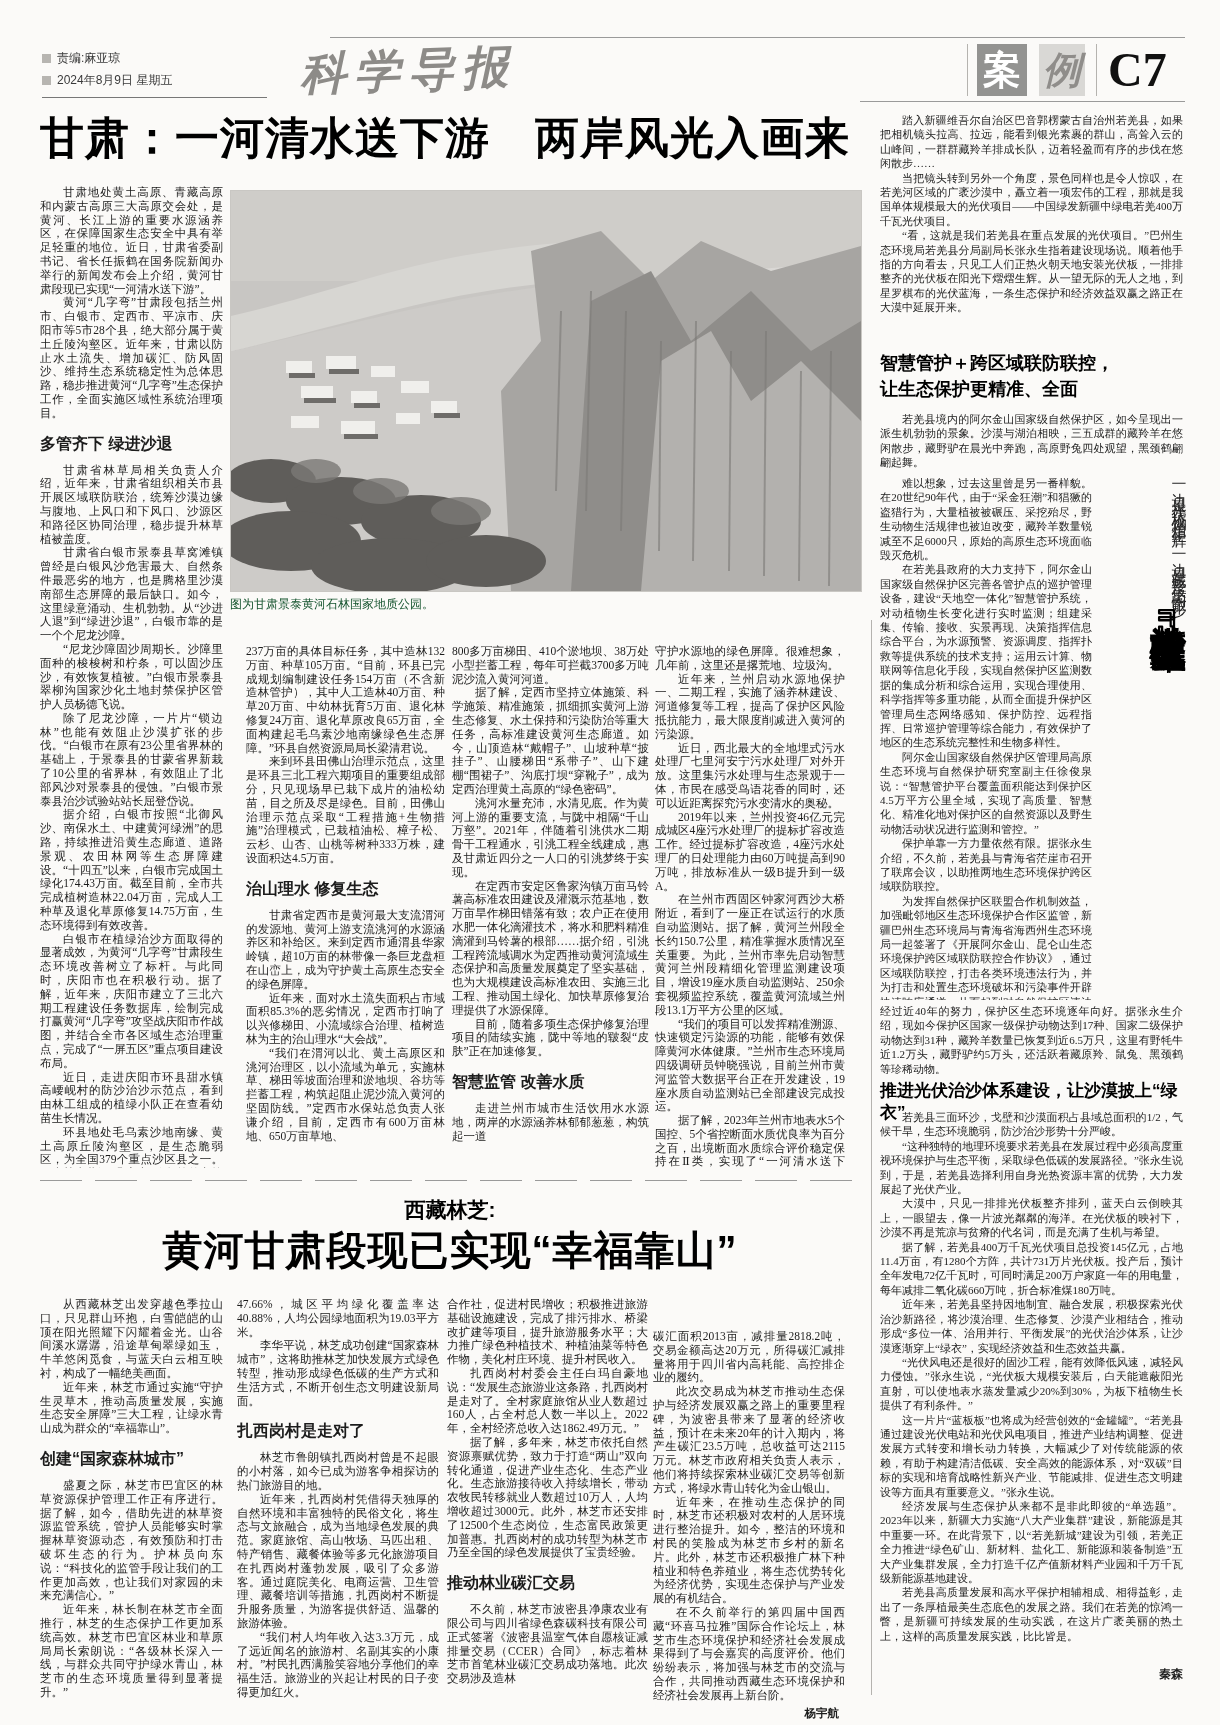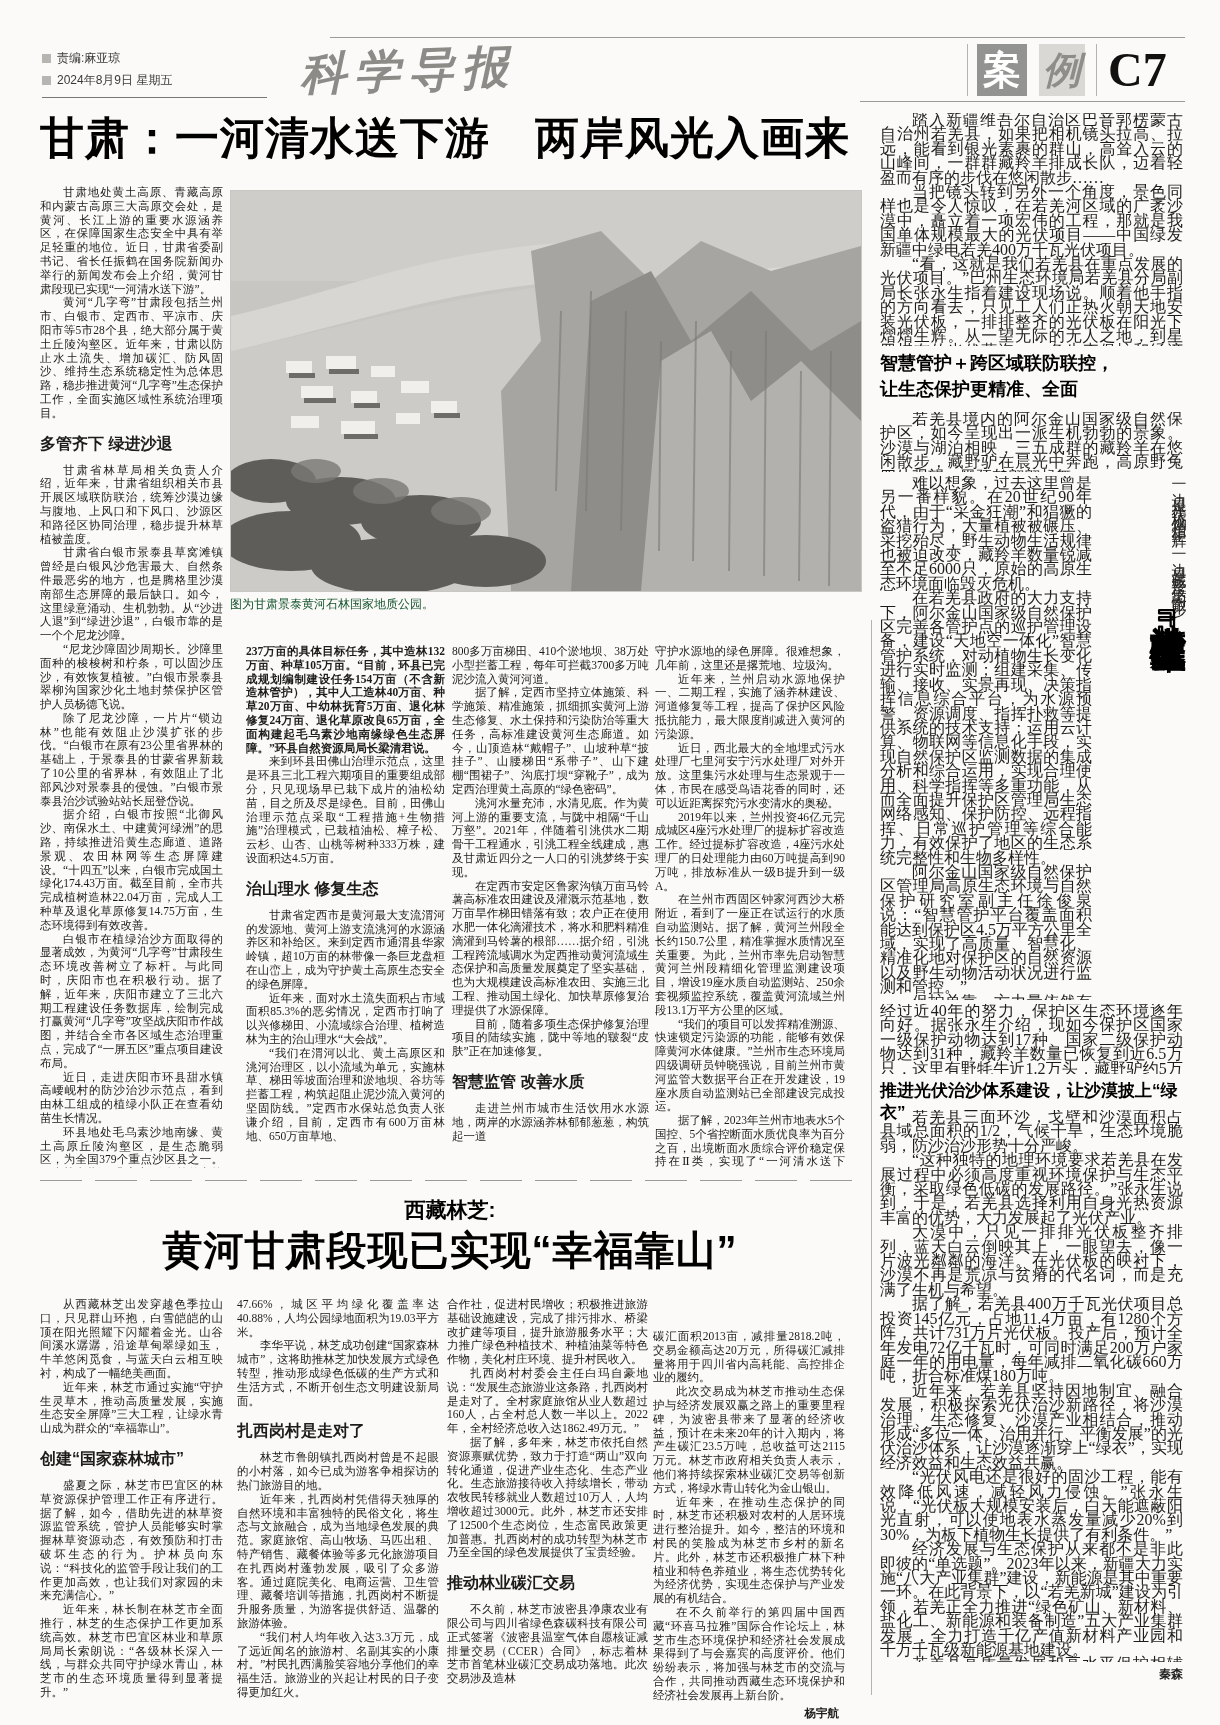--- a/index.html
+++ b/index.html
@@ -18,21 +18,21 @@
   .badge{position:absolute;width:50px;height:52px;text-align:center;
          font:bold 38px/52px "Liberation Serif",serif;}
   .badge-dark{background:#939391;color:#ffffff;}
   .badge-light{background:#d9d8d5;color:#8f8d8a;font-style:italic;}
   .pageno{font:bold 48px/52px "Liberation Serif",serif;color:#111;}
   
   .headline1{font:900 44px/52px "Liberation Sans",sans-serif;color:#000;letter-spacing:1px;white-space:nowrap;}
   .headline2{font:900 40px/48px "Liberation Sans",sans-serif;color:#000;text-align:center;letter-spacing:1px;}
   .kicker2{font:bold 21px/24px "Liberation Sans",sans-serif;color:#000;text-align:center;}
   .col{position:absolute;overflow:hidden;font-size:11.5px;line-height:13.8px;text-align:justify;}
-  .rcol{position:absolute;overflow:hidden;font-size:16px;line-height:14.4px;text-align:justify;}
+  .rcol{position:absolute;overflow:hidden;font-size:11px;line-height:14.4px;text-align:justify;}
   .p{margin:0;text-indent:2em;}
   .sub{font:bold 16px/20px "Liberation Sans",sans-serif;text-indent:0;margin:13px 0 10px 0;text-align:left;}
   .rsub{font:bold 18px/26px "Liberation Sans",sans-serif;color:#000;}
   .rsub2{font:bold 17px/22px "Liberation Sans",sans-serif;color:#000;}
   .byline{margin:4px 6px 0 0;text-indent:0;text-align:right;font-weight:bold;}
   .caption{position:absolute;font-size:12px;text-align:left;color:#14532d;}
   
   .vwrap{position:absolute;writing-mode:vertical-rl;display:flex;}
   .vkick{font:15px/1 "Liberation Serif",serif;color:#222;letter-spacing:5px;padding-left:10px;margin-top:4px;}
   .vhead{font:bold 36px/1 "Liberation Serif",serif;color:#000;letter-spacing:1px;}
@@ -133,21 +133,21 @@
     <p class="p">“尼龙沙障固沙周期长。沙障里面种的梭梭树和柠条，可以固沙压沙，有效恢复植被。”白银市景泰县翠柳沟国家沙化土地封禁保护区管护人员杨德飞说。</p>
     <p class="p">除了尼龙沙障，一片片“锁边林”也能有效阻止沙漠扩张的步伐。“白银市在原有23公里省界林的基础上，于景泰县的甘蒙省界新栽了10公里的省界林，有效阻止了北部风沙对景泰县的侵蚀。”白银市景泰县治沙试验站站长屈登岱说。</p>
     <p class="p">据介绍，白银市按照“北御风沙、南保水土、中建黄河绿洲”的思路，持续推进沿黄生态廊道、道路景观、农田林网等生态屏障建设。“十四五”以来，白银市完成国土绿化174.43万亩。截至目前，全市共完成植树造林22.04万亩，完成人工种草及退化草原修复14.75万亩，生态环境得到有效改善。</p>
     <p class="p">白银市在植绿治沙方面取得的显著成效，为黄河“几字弯”甘肃段生态环境改善树立了标杆。与此同时，庆阳市也在积极行动。据了解，近年来，庆阳市建立了三北六期工程建设任务数据库，绘制完成打赢黄河“几字弯”攻坚战庆阳市作战图，并结合全市各区域生态治理重点，完成了“一屏五区”重点项目建设布局。</p>
     <p class="p">近日，走进庆阳市环县甜水镇高崾岘村的防沙治沙示范点，看到由林工组成的植绿小队正在查看幼苗生长情况。</p>
     <p class="p">环县地处毛乌素沙地南缘、黄土高原丘陵沟壑区，是生态脆弱区，为全国379个重点沙区县之一。作为甘肃黄河“几字弯”攻坚战的主战场，环县勇担主动责任，迅速掀起全县植绿治沙高潮，努力打造新时代西北地区“塞罕坝”。</p>
 
   </div>
 
   <div class="col" style="left:246px;top:645px;width:199px;height:522px;">
-    <p class="p" style="text-indent:0;font-weight:bold;">237万亩的具体目标任务，其中造林132万亩、种草105万亩。“目前，环县已完成规划编制建设任务154万亩（不含新造林管护），其中人工造林40万亩、种草20万亩、中幼林抚育5万亩、退化林修复24万亩、退化草原改良65万亩，全面构建起毛乌素沙地南缘绿色生态屏障。”环县自然资源局局长梁清君说。</p>
+    <p class="p" style="text-indent:0;">237万亩的具体目标任务，其中造林132万亩、种草105万亩。“目前，环县已完成规划编制建设任务154万亩（不含新造林管护），其中人工造林40万亩、种草20万亩、中幼林抚育5万亩、退化林修复24万亩、退化草原改良65万亩，全面构建起毛乌素沙地南缘绿色生态屏障。”环县自然资源局局长梁清君说。</p>
     <p class="p">来到环县田佛山治理示范点，这里是环县三北工程六期项目的重要组成部分，只见现场早已栽下成片的油松幼苗，目之所及尽是绿色。目前，田佛山治理示范点采取“工程措施+生物措施”治理模式，已栽植油松、樟子松、云杉、山杏、山桃等树种333万株，建设面积达4.5万亩。</p>
     <div class="sub">治山理水  修复生态</div>
     <p class="p">甘肃省定西市是黄河最大支流渭河的发源地、黄河上游支流洮河的水源涵养区和补给区。来到定西市通渭县华家岭镇，超10万亩的林带像一条巨龙盘桓在山峦上，成为守护黄土高原生态安全的绿色屏障。</p>
     <p class="p">近年来，面对水土流失面积占市域面积85.3%的恶劣情况，定西市打响了以兴修梯田、小流域综合治理、植树造林为主的治山理水“大会战”。</p>
     <p class="p">“我们在渭河以北、黄土高原区和洮河治理区，以小流域为单元，实施林草、梯田等坡面治理和淤地坝、谷坊等拦蓄工程，构筑起阻止泥沙流入黄河的坚固防线。”定西市水保站总负责人张谦介绍，目前，定西市有600万亩林地、650万亩草地、</p>
   </div>
 
   <div class="col" style="left:452px;top:645px;width:197px;height:522px;">
     <p class="p" style="text-indent:0;">800多万亩梯田、410个淤地坝、38万处小型拦蓄工程，每年可拦截3700多万吨泥沙流入黄河河道。</p>
     <p class="p">据了解，定西市坚持立体施策、科学施策、精准施策，抓细抓实黄河上游生态修复、水土保持和污染防治等重大任务，高标准建设黄河生态廊道。如今，山顶造林“戴帽子”、山坡种草“披挂子”、山腰梯田“系带子”、山下建棚“围裙子”、沟底打坝“穿靴子”，成为定西治理黄土高原的“绿色密码”。</p>
@@ -209,20 +209,21 @@
 
   <div class="abs rsub2" style="left:880px;top:1080px;width:310px;">推进光伏治沙体系建设，让沙漠披上“绿衣”</div>
 
   <div class="rcol" style="left:880px;top:1110px;width:303px;height:552px;">
     <p class="p">若羌县三面环沙，戈壁和沙漠面积占县域总面积的1/2，气候干旱，生态环境脆弱，防沙治沙形势十分严峻。</p>
     <p class="p">“这种独特的地理环境要求若羌县在发展过程中必须高度重视环境保护与生态平衡，采取绿色低碳的发展路径。”张永生说到，于是，若羌县选择利用自身光热资源丰富的优势，大力发展起了光伏产业。</p>
     <p class="p">大漠中，只见一排排光伏板整齐排列，蓝天白云倒映其上，一眼望去，像一片波光粼粼的海洋。在光伏板的映衬下，沙漠不再是荒凉与贫瘠的代名词，而是充满了生机与希望。</p>
     <p class="p">据了解，若羌县400万千瓦光伏项目总投资145亿元，占地11.4万亩，有1280个方阵，共计731万片光伏板。投产后，预计全年发电72亿千瓦时，可同时满足200万户家庭一年的用电量，每年减排二氧化碳660万吨，折合标准煤180万吨。</p>
     <p class="p">近年来，若羌县坚持因地制宜、融合发展，积极探索光伏治沙新路径，将沙漠治理、生态修复、沙漠产业相结合，推动形成“多位一体、治用并行、平衡发展”的光伏治沙体系，让沙漠逐渐穿上“绿衣”，实现经济效益和生态效益共赢。</p>
     <p class="p">“光伏风电还是很好的固沙工程，能有效降低风速，减轻风力侵蚀。”张永生说，“光伏板大规模安装后，白天能遮蔽阳光直射，可以使地表水蒸发量减少20%到30%，为板下植物生长提供了有利条件。”</p>
+    <p class="p">这一片片“蓝板板”也将成为经营创效的“金罐罐”。“若羌县通过建设光伏电站和光伏风电项目，推进产业结构调整、促进发展方式转变和增长动力转换，大幅减少了对传统能源的依赖，有助于构建清洁低碳、安全高效的能源体系，对“双碳”目标的实现和培育战略性新兴产业、节能减排、促进生态文明建设等方面具有重要意义。”张永生说。</p>
     <p class="p">经济发展与生态保护从来都不是非此即彼的“单选题”。2023年以来，新疆大力实施“八大产业集群”建设，新能源是其中重要一环。在此背景下，以“若羌新城”建设为引领，若羌正全力推进“绿色矿山、新材料、盐化工、新能源和装备制造”五大产业集群发展，全力打造千亿产值新材料产业园和千万千瓦级新能源基地建设。</p>
     <p class="p">若羌县高质量发展和高水平保护相辅相成、相得益彰，走出了一条厚植最美生态底色的发展之路。我们在若羌的惊鸿一瞥，是新疆可持续发展的生动实践，在这片广袤美丽的热土上，这样的高质量发展实践，比比皆是。</p>
   </div>
   <div class="abs" style="left:1080px;top:1666px;width:103px;text-align:right;font-weight:bold;font-size:12px;">秦森</div>
 
   <div class="abs kicker2" style="left:40px;top:1198px;width:820px;">西藏林芝:</div>
   <div class="abs headline2" style="left:40px;top:1226px;width:820px;">黄河甘肃段现已实现“幸福靠山”</div>
 
   <div class="col" style="left:40px;top:1298px;width:183px;height:402px;">
     <p class="p">从西藏林芝出发穿越色季拉山口，只见群山环抱，白雪皑皑的山顶在阳光照耀下闪耀着金光。山谷间溪水潺潺，沿途草甸翠绿如玉，牛羊悠闲觅食，与蓝天白云相互映衬，构成了一幅绝美画面。</p>

